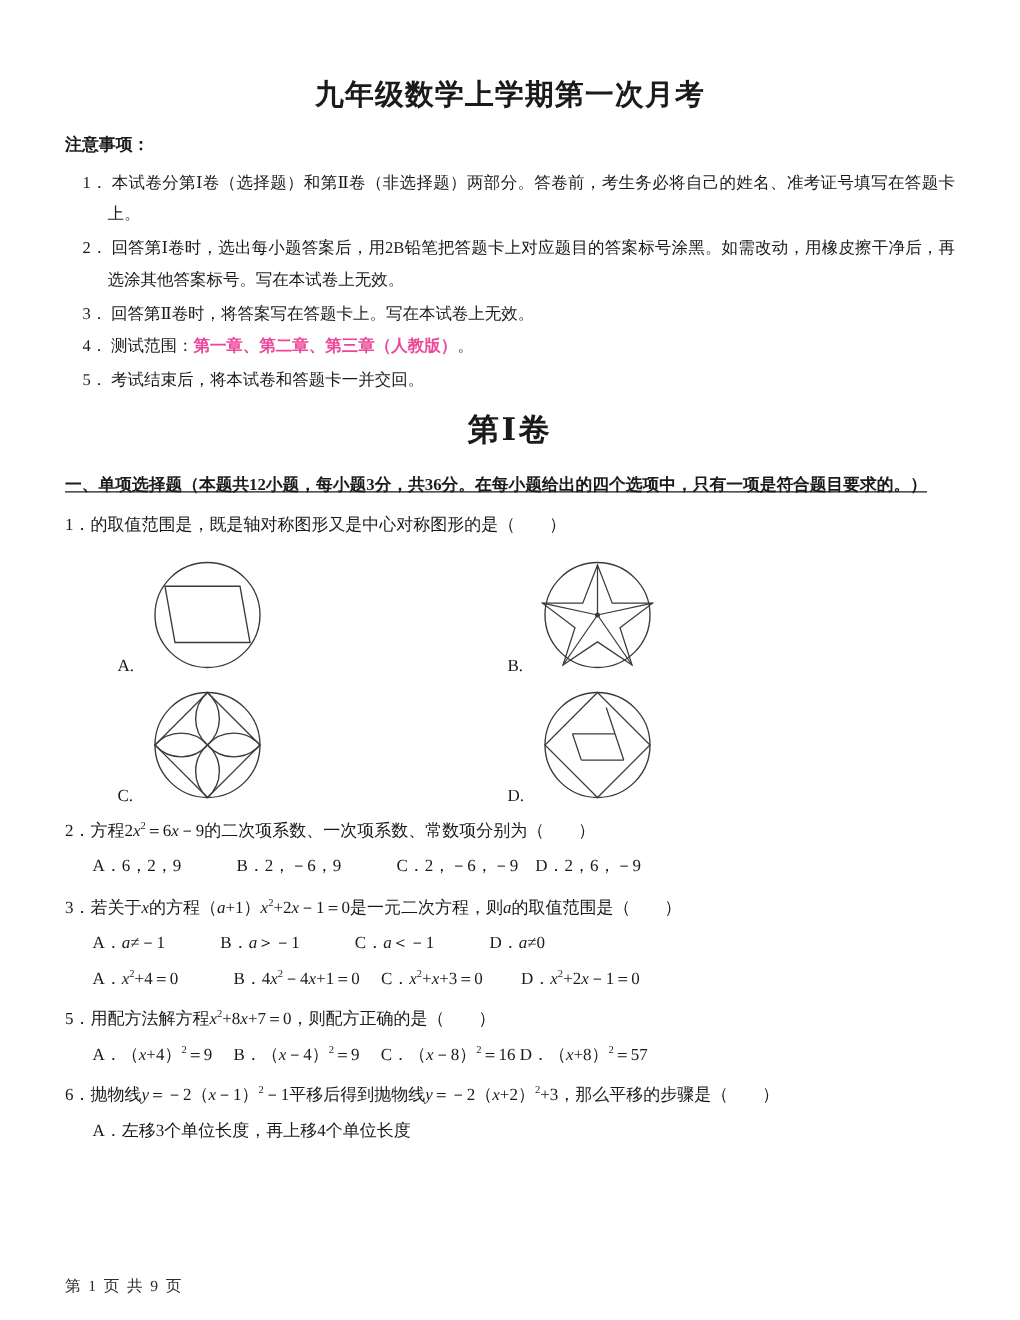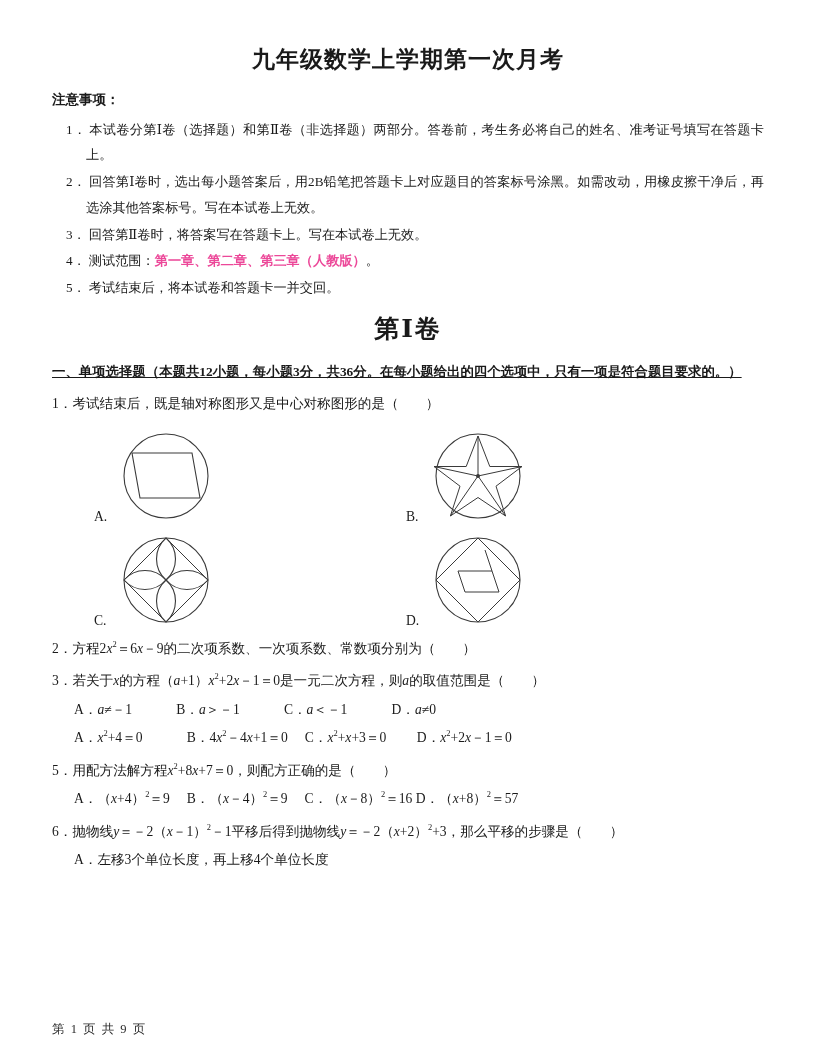--- a/index.html
+++ b/index.html
@@ -15,21 +15,21 @@
     position:relative;
     width:816px;height:1056px;
     box-sizing:border-box;
     padding:40px 52px 0 52px;
   }
   .doc-title{
     text-align:center;
     font-size:23px;
     font-weight:bold;
     letter-spacing:1px;
-    margin:6px 0 0 0;
+    margin:22px 0 0 0;
     line-height:1.25;
   }
   .doc-subtitle{
     text-align:center;
     font-size:15.5px;
     margin:10px 0 0 0;
     line-height:1.3;
   }
   .notice-title{
     font-size:13.5px;
@@ -131,21 +131,21 @@
     <li><span class="num">3．</span><span>回答第Ⅱ卷时，将答案写在答题卡上。写在本试卷上无效。</span></li>
     <li><span class="num">4．</span><span>测试范围：</span><span class="red">第一章、第二章、第三章（人教版）</span><span>。</span></li>
     <li><span class="num">5．</span><span>考试结束后，将本试卷和答题卡一并交回。</span></li>
   </ol>
 
   <div class="juan-head">第Ⅰ卷</div>
 
   <div class="section-head">一、单项选择题（本题共12小题，每小题3分，共36分。在每小题给出的四个选项中，只有一项是符合题目要求的。）</div>
 
   <div class="q">
-    <span class="stem"><span>1．</span><span>考试结束后，既是轴对称图形又是中心对称图形的是（　　）</span></span>
+    <span class="stem"><span>1．</span><span>的取值范围是，既是轴对称图形又是中心对称图形的是（　　）</span></span>
   </div>
 
   <div class="fig-grid">
     <div class="fig-row">
       <div class="fig-cell pad-a">
         <span class="fig-label">A.</span>
         <svg width="100" height="100" viewBox="0 0 100 100">
           <circle cx="50" cy="50" r="42" fill="none" stroke="#3a3a3a" stroke-width="1.1"></circle>
           <polygon points="16,27 76,27 84,72 24,72" fill="none" stroke="#3a3a3a" stroke-width="1.1"></polygon>
         </svg>
@@ -194,20 +194,21 @@
             <line x1="64" y1="41" x2="57" y2="20"></line>
           </g>
         </svg>
       </div>
     </div>
   </div>
 
   <div class="q">
     <span class="stem"><span>2．</span><span>方程2<i>x</i><sup>2</sup>＝6<i>x</i>－9的二次项系数、一次项系数、常数项分别为（　　）</span></span>
   </div>
+  <div class="opts">A．6，2，9　　　 B．2，－6，9　　　 C．2，－6，－9　D．2，6，－9</div>
 
   <div class="q">
     <span class="stem"><span>3．</span><span>若关于<i>x</i>的方程（<i>a</i>+1）<i>x</i><sup>2</sup>+2<i>x</i>－1＝0是一元二次方程，则<i>a</i>的取值范围是（　　）</span></span>
   </div>
   <div class="opts">A．<i>a</i>≠－1　　　 B．<i>a</i>＞－1　　　 C．<i>a</i>＜－1　　　 D．<i>a</i>≠0</div>
 
   <div class="opts">A．<i>x</i><sup>2</sup>+4＝0　　　 B．4<i>x</i><sup>2</sup>－4<i>x</i>+1＝0　 C．<i>x</i><sup>2</sup>+<i>x</i>+3＝0　　 D．<i>x</i><sup>2</sup>+2<i>x</i>－1＝0</div>
 
   <div class="q">
     <span class="stem"><span>5．</span><span>用配方法解方程<i>x</i><sup>2</sup>+8<i>x</i>+7＝0，则配方正确的是（　　）</span></span>

